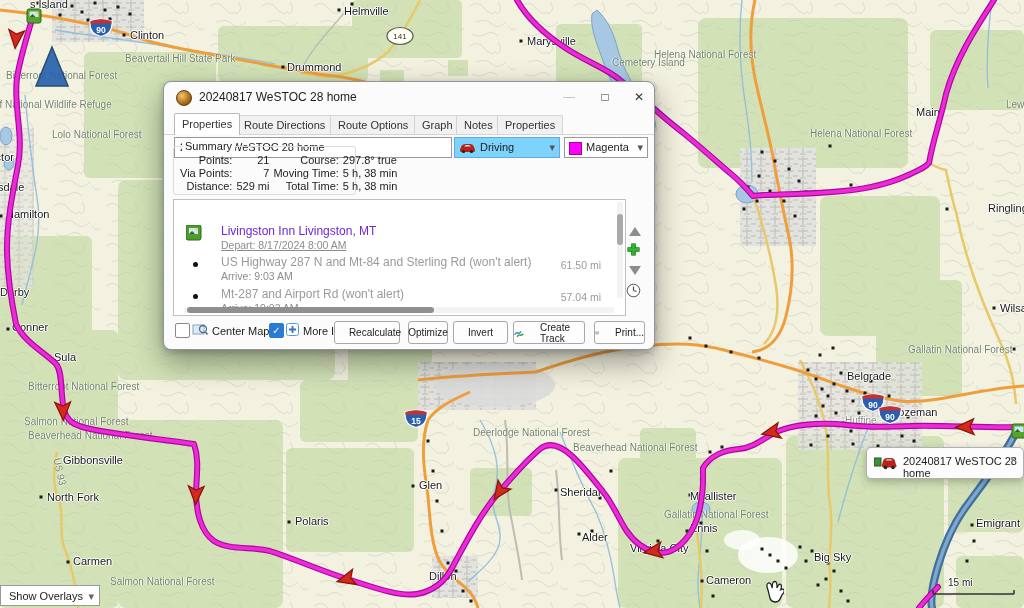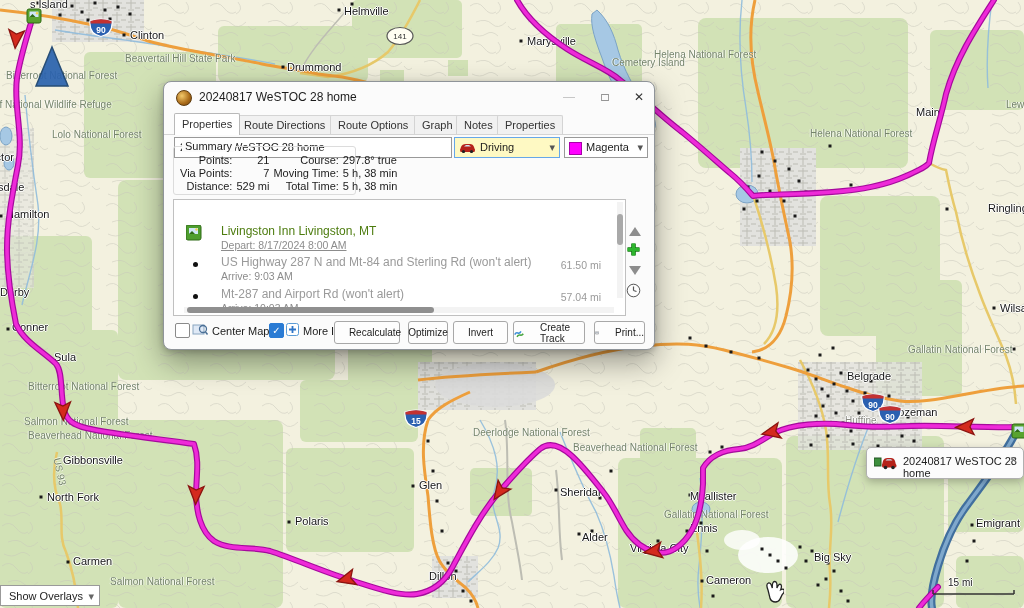--- a/index.html
+++ b/index.html
@@ -28,21 +28,21 @@
   .tab.active{background:#fff;top:0;height:21px;line-height:21px;font-weight:normal;z-index:2;border-color:#b9b9b9;}
   .field{position:absolute;background:#fff;border:1px solid #999;height:19px;line-height:19px;padding:0 5px;}
   .combo .chev{position:absolute;right:4px;top:0;color:#555}
   .group{position:absolute;border:1px solid #dcdcdc;border-radius:3px;}
   .grouplabel{position:absolute;background:#fbfbfb;padding:0 3px;}
   .sumtbl{position:absolute;left:4px;top:7px;border-collapse:collapse;font-size:11px;line-height:13px;}
   .sumtbl td{padding:0 2px;white-space:nowrap}
   .ra{text-align:right}
   .list{position:absolute;left:9px;top:117px;width:451px;height:115px;background:#fff;border:1px solid #c0c0c0;overflow:hidden;}
   .lhead{position:absolute;left:0;top:0;width:100%;height:16px;border-bottom:1px solid #e0e0e0;color:#333;}
-  .lname{font-size:12px;color:#4d7c0f}
+  .lname{font-size:12px;color:#6d28d9}
   .lgrey{color:#9a9a9a}
   .llink{font-size:10.5px;color:#8c8c8c;text-decoration:underline;}
   .ldist{position:absolute;font-size:10.5px;color:#9a9a9a;text-align:right;width:60px;}
   .vsb{position:absolute;right:2px;top:2px;width:6px;height:96px;background:#f3f3f3;}
   .vsb .thumb{position:absolute;left:0;top:12px;width:6px;height:31px;background:#a9a9a9;border-radius:3px;}
   .hsb{position:absolute;left:10px;bottom:2px;width:430px;height:6px;background:#f3f3f3;}
   .hsb .thumb{position:absolute;left:3px;top:0;width:247px;height:6px;background:#8f8f8f;border-radius:3px;}
   .sidebtn{position:absolute;left:462px;width:18px;height:16px;text-align:center;}
   .tri-up{width:0;height:0;border-left:6px solid transparent;border-right:6px solid transparent;border-bottom:9px solid #8d8d8d;margin:3px auto;}
   .tri-dn{width:0;height:0;border-left:6px solid transparent;border-right:6px solid transparent;border-top:9px solid #8d8d8d;margin:3px auto;}
@@ -360,21 +360,21 @@
     <div class="tabs">
       <span class="tab active" style="left:10px">Properties</span>
       <span class="tab" style="left:72px">Route Directions</span>
       <span class="tab" style="left:166px">Route Options</span>
       <span class="tab" style="left:250px">Graph</span>
       <span class="tab" style="left:292px">Notes</span>
       <span class="tab" style="left:333px">Properties</span>
     </div>
 
     <div class="field" style="left:10px;top:55px;width:266px">20240817 WeSTOC 28 home</div>
-    <div class="field combo" style="left:290px;top:55px;width:94px;background:#fef9c3;border-color:#66a7e8">
+    <div class="field combo" style="left:290px;top:55px;width:94px;background:#7dd3fc;border-color:#66a7e8">
       <svg class="abs" style="left:4px;top:4px" width="17" height="11" viewBox="0 0 17 11">
         <path d="M1,8 L2,5 Q3,2 7,2 L11,2 Q14,2 15,5 L16,8 Z" fill="#b5231a"></path>
         <rect x="1" y="7" width="15" height="3" rx="1.5" fill="#b5231a"></rect>
         <circle cx="4.5" cy="9.5" r="1.6" fill="#222"></circle>
           <circle cx="12.5" cy="9.5" r="1.6" fill="#222"></circle>
         <path d="M5,4.5 L7,3 L10,3 L12,4.5 Z" fill="#cfe4f2"></path>
       </svg>
       <span class="abs" style="left:25px">Driving</span>
       <span class="chev">▾</span>
     </div>

